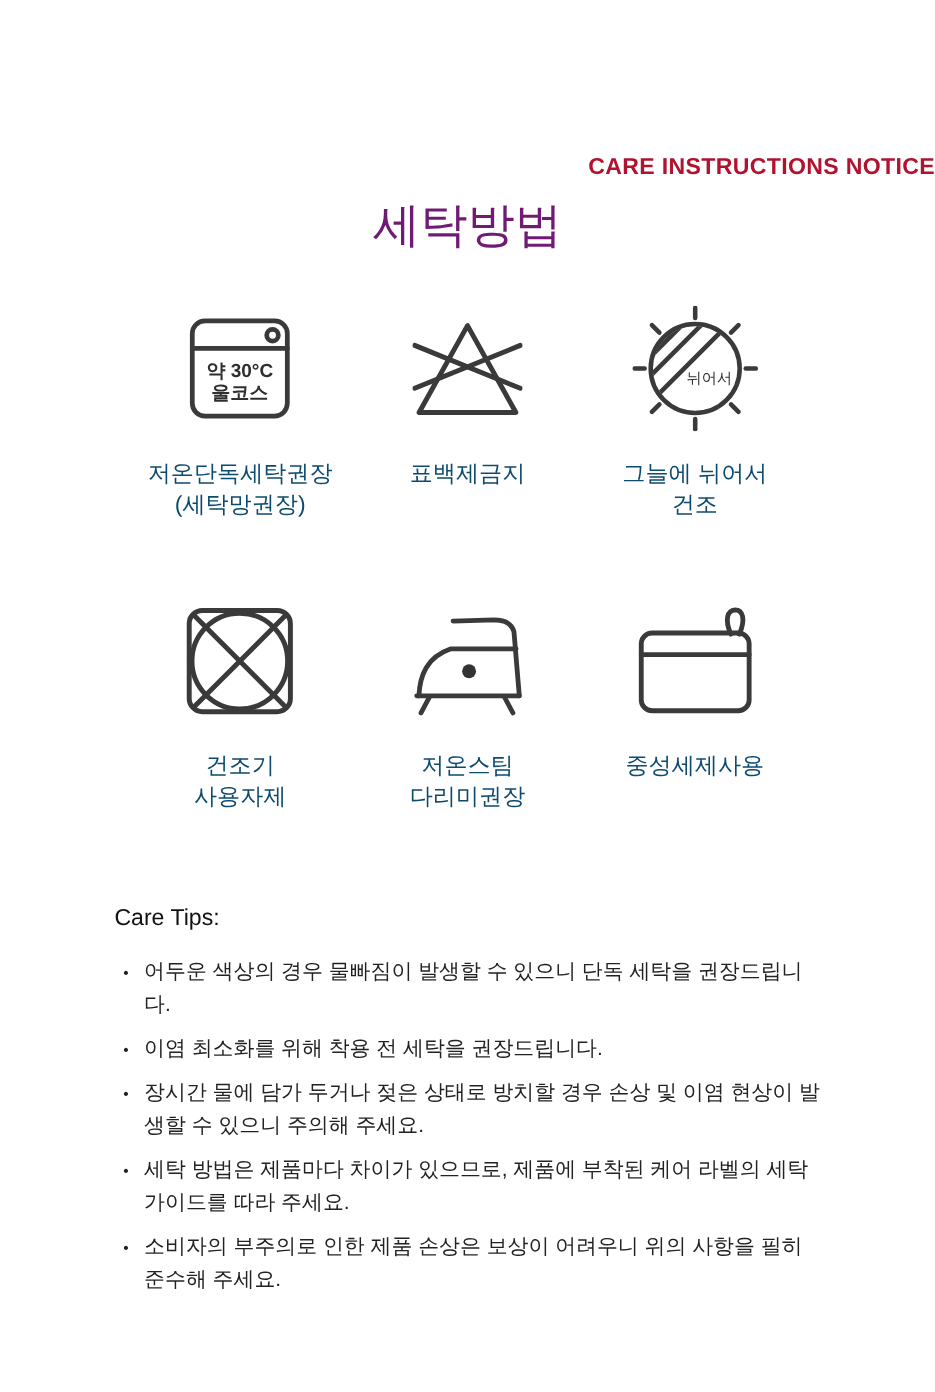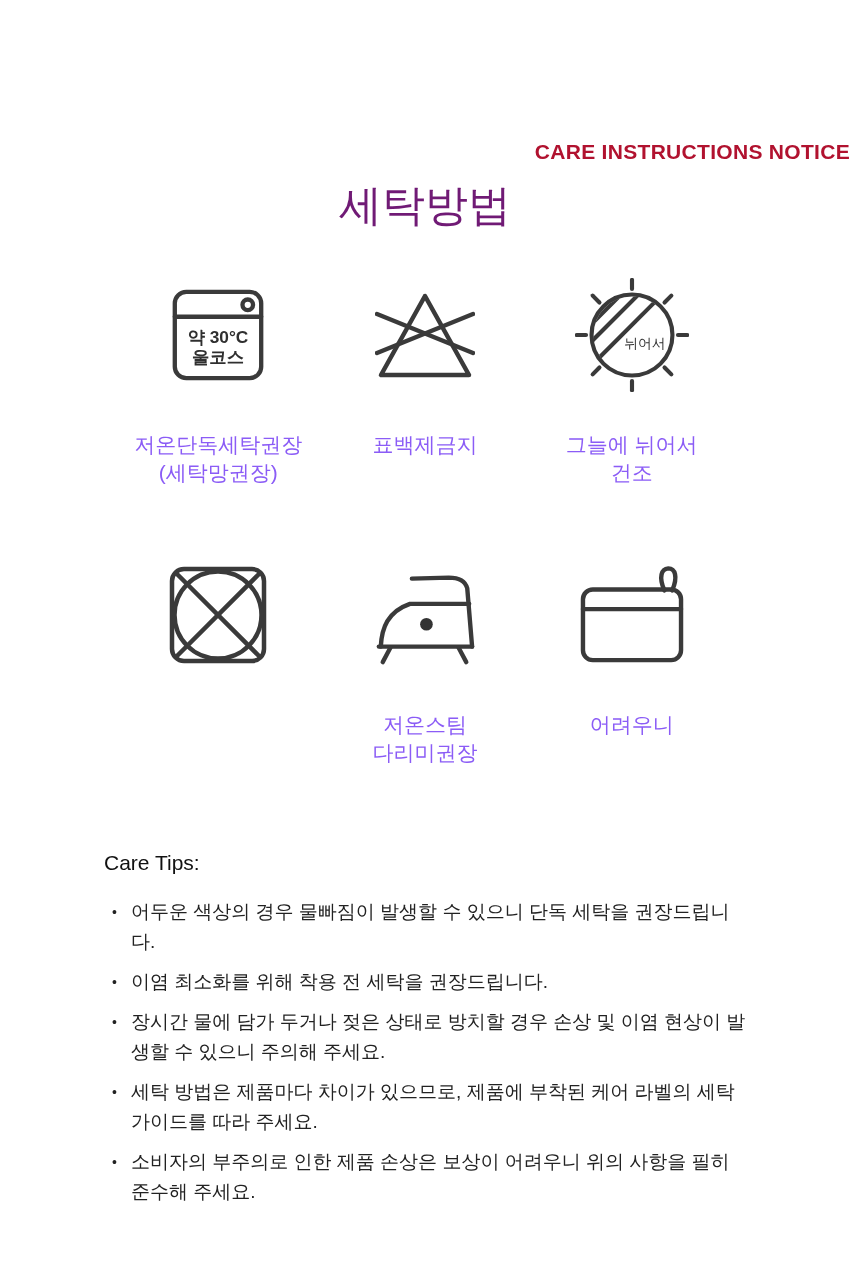--- a/index.html
+++ b/index.html
@@ -38,22 +38,22 @@
     stroke-linecap:round;stroke-linejoin:round;
   }
   .icon .filled{fill:#333;stroke:none;}
   .icon text{
     font-family:"Liberation Sans","DejaVu Sans",sans-serif;
     fill:#2f2f2f;stroke:none;text-anchor:middle;
   }
   .icon .machine-text{font-size:18px;font-weight:700;}
   .icon .sun-text{font-size:15px;font-weight:500;}
   .caption{
-    margin-top:40px;text-align:center;
-    font-size:21px;line-height:28px;color:#8b5cf6;
+    margin-top:26px;text-align:center;
+    font-size:21px;line-height:28px;color:#0c4a6e;
   }
 
   
   .tips{width:642px;margin:84px auto 0;}
   .tips-heading{
     margin:0 0 22px;font-size:21px;font-weight:400;color:#111;
   }
   .tips-list{list-style:none;margin:0;padding:0;}
   .tip{
     position:relative;padding-left:27px;margin-bottom:10px;
@@ -138,20 +138,24 @@
 
     <div class="cell">
       <div class="iconbox">
         <svg class="icon" width="102" height="102" viewBox="0 0 102 102">
           <rect x="5" y="5" width="92" height="92" rx="12"></rect>
           <circle cx="51" cy="51" r="43.5"></circle>
           <line x1="10" y1="10" x2="92" y2="92"></line>
           <line x1="92" y1="10" x2="10" y2="92"></line>
         </svg>
       </div>
+      <div class="caption">
+        <div>건조기</div>
+        <div>사용자제</div>
+      </div>
     </div>
 
     <div class="cell">
       <div class="iconbox">
         <svg class="icon" width="107" height="102" viewBox="0 0 110 105">
           <path d="M 10 85 C 11 66 17 49 40 41 L 101 41"></path>
           <path d="M 42 15 L 80 14 Q 96 14 99 25 L 104 85"></path>
           <line x1="8" y1="85" x2="104" y2="85"></line>
           <line x1="20" y1="86" x2="12" y2="101" stroke-width="4"></line>
           <line x1="90" y1="86" x2="98" y2="101" stroke-width="4"></line>
@@ -166,21 +170,21 @@
 
     <div class="cell">
       <div class="iconbox">
         <svg class="icon" width="108" height="102" viewBox="0 0 110 104">
           <rect x="5" y="26" width="100" height="72" rx="10"></rect>
           <line x1="5" y1="46" x2="105" y2="46"></line>
           <path d="M 88 27 C 82 13 85 5 92 4.5 C 99 4.5 102 13 96 27" stroke-width="4"></path>
         </svg>
       </div>
       <div class="caption">
-        <div>어려우니</div>
+        <div>중성세제사용</div>
         <div></div>
       </div>
     </div>
 
   </div>
 
   <div class="tips">
     <h2 class="tips-heading">Care Tips:</h2>
     <ul class="tips-list">
       <li class="tip">어두운 색상의 경우 물빠짐이 발생할 수 있으니 단독 세탁을 권장드립니다.</li>

